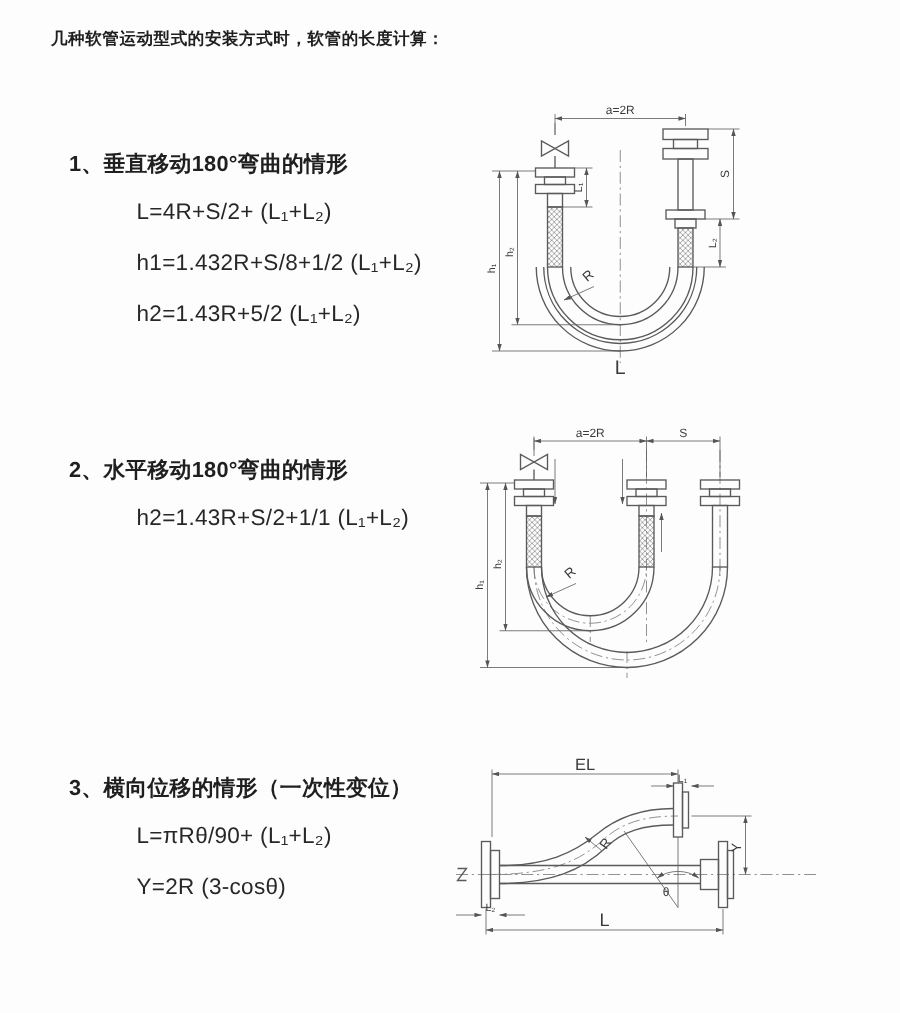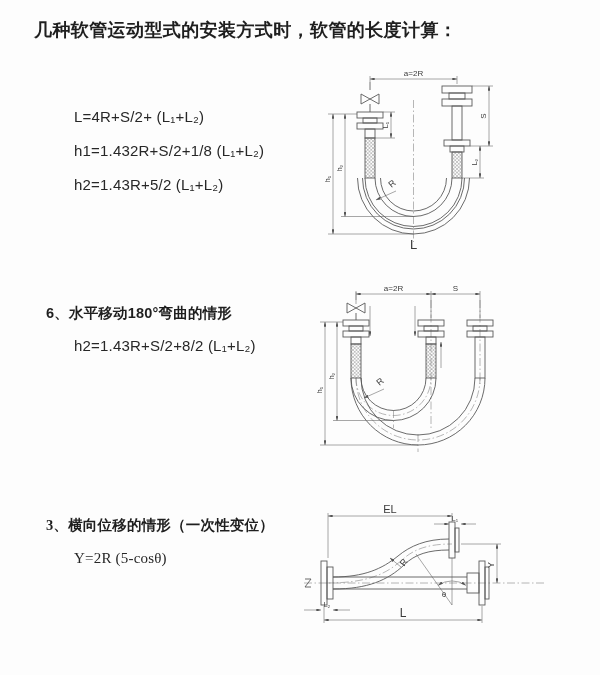--- a/index.html
+++ b/index.html
@@ -3,58 +3,60 @@
 <meta charset="utf-8">
 <style>
   html,body{margin:0;padding:0;}
   body{
     width:600px;height:675px;position:relative;overflow:hidden;
     background:#fdfdfd;color:#1f1f1f;
     font-family:"Liberation Sans","DejaVu Sans",sans-serif;
   }
   .title{
     position:absolute;left:34px;top:18px;
-    font-size:18px;font-weight:700;letter-spacing:0.4px;
+    font-size:11px;font-weight:700;letter-spacing:0.4px;
   }
   .sec{position:absolute;width:290px;}
   .sec-heading{font-size:14.5px;font-weight:700;letter-spacing:0.2px;margin-bottom:6px;}
   .formula{
-    font-size:15px;line-height:34px;margin-left:28px;
+    font-size:15px;line-height:34px;margin-left:45px;
     color:#272727;letter-spacing:0.2px;white-space:nowrap;
   }
   svg.diag{position:absolute;}
   svg text{
     font-family:"Liberation Sans","DejaVu Sans",sans-serif;
     fill:#3a3a3a;
   }
   .draw{stroke:#5a5a5a;fill:none;stroke-width:0.9;}
   .dim{stroke:#5f5f5f;fill:none;stroke-width:0.55;}
   .cl{stroke:#7a7a7a;fill:none;stroke-width:0.55;stroke-dasharray:8 2.5 1.5 2.5;}
 </style>
 </head>
 <body>
 
 <div class="page">
 
   <div class="title">几种软管运动型式的安装方式时，软管的长度计算：</div>
 
   <section class="sec" style="left:46px;top:100px;">
+    <div class="sec-heading">1、垂直移动180°弯曲的情形</div>
     <div class="formula">L=4R+S/2+ (L₁+L₂)</div>
-    <div class="formula">h1=1.432R+S/2+1/8 (L₁+L₂)</div>
+    <div class="formula">h1=1.432R+S/8+1/2 (L₁+L₂)</div>
     <div class="formula">h2=1.43R+5/2 (L₁+L₂)</div>
   </section>
 
   <section class="sec" style="left:46px;top:304px;">
-    <div class="sec-heading">6、水平移动180°弯曲的情形</div>
-    <div class="formula">h2=1.43R+S/2+8/2 (L₁+L₂)</div>
+    <div class="sec-heading">2、水平移动180°弯曲的情形</div>
+    <div class="formula">h2=1.43R+S/2+1/1 (L₁+L₂)</div>
   </section>
 
-  <section class="sec" style="left:46px;top:516px;font-family:Liberation Serif, serif;">
+  <section class="sec" style="left:46px;top:516px;">
     <div class="sec-heading">3、横向位移的情形（一次性变位）</div>
-    <div class="formula">Y=2R (5-cosθ)</div>
+    <div class="formula">L=πRθ/90+ (L₁+L₂)</div>
+    <div class="formula">Y=2R (3-cosθ)</div>
   </section>
 
   <svg class="diag" style="left:310px;top:64px;" width="286" height="202" viewBox="0 0 286 202">
     <defs>
       <marker id="m1" viewBox="0 0 10 6" refX="9.5" refY="3" markerWidth="9" markerHeight="5.4" orient="auto-start-reverse">
           <path d="M0,0L10,3L0,6Z" fill="#555"></path>
         </marker>
       <pattern id="br1" width="3.5" height="3.5" patternUnits="userSpaceOnUse">
         <path d="M0,3.5L3.5,0M0,0L3.5,3.5" stroke="#909090" stroke-width="0.5"></path>
       </pattern>

